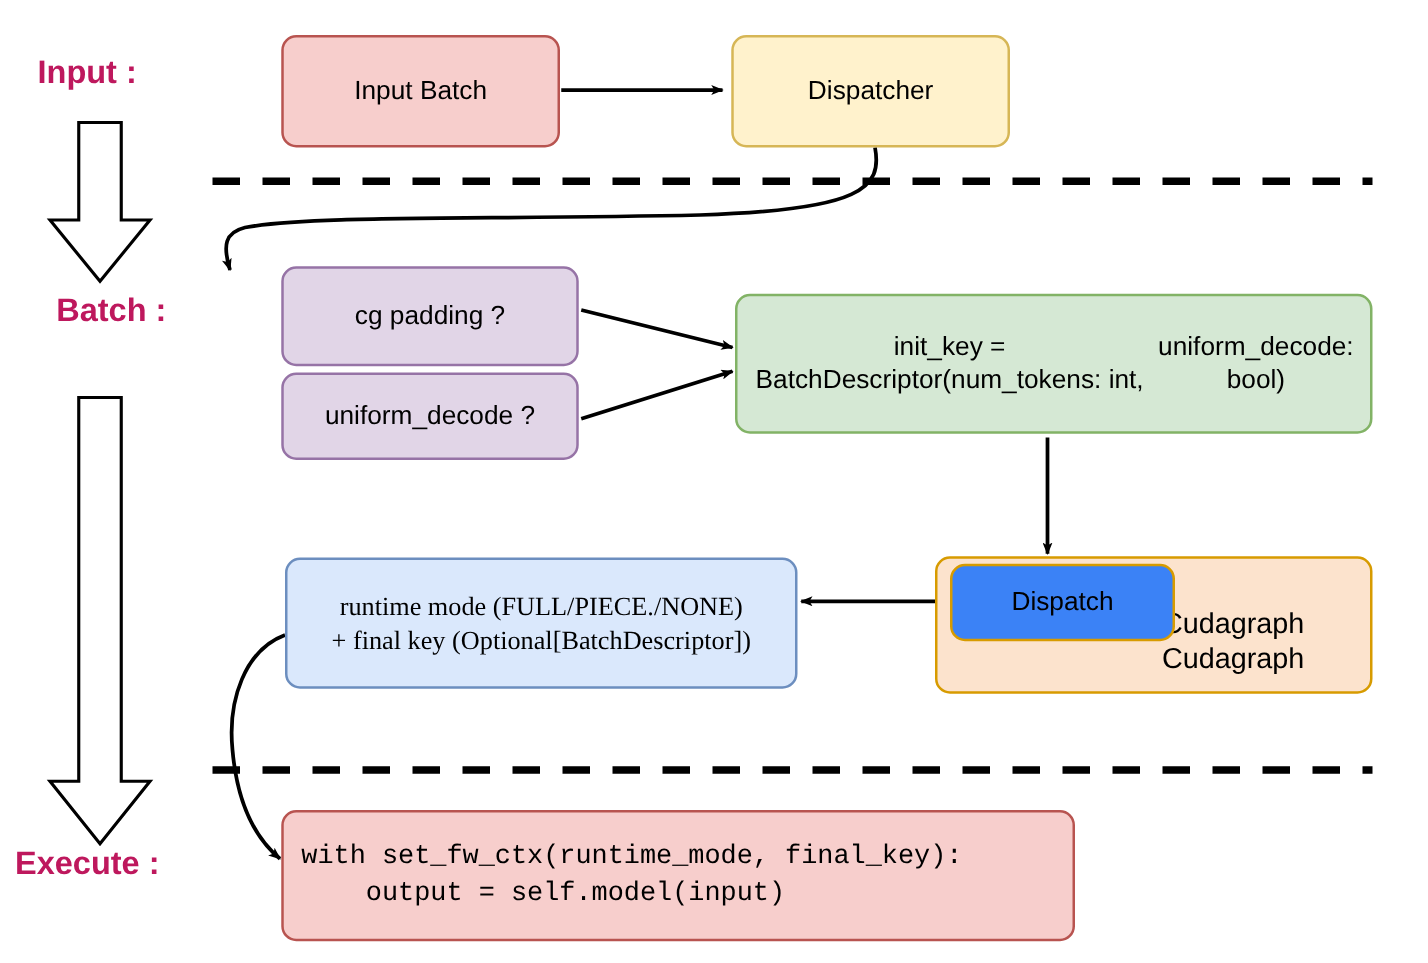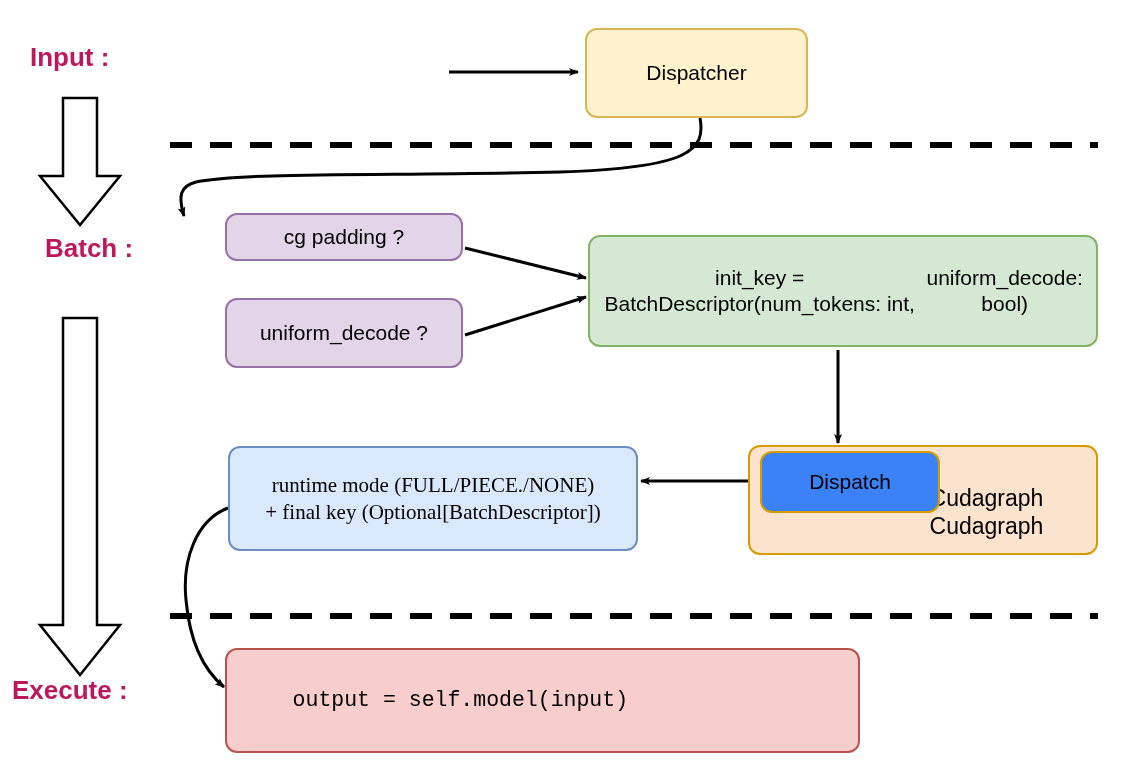--- a/index.html
+++ b/index.html
@@ -97,26 +97,29 @@
 
     <line x1="762" y1="481" x2="641" y2="481" stroke="#000000" stroke-width="3" marker-end="url(#arrowhead)"></line>
 
     <path d="M 228,508 C 196,520 182,560 186,600 C 190,645 206,672 224,687" fill="none" stroke="#000000" stroke-width="3" marker-end="url(#arrowhead)"></path>
   </svg>
 
   <div class="stage-label" style="left:30px; top:42px;">Input :</div>
   <div class="stage-label" style="left:45px; top:233px;">Batch :</div>
   <div class="stage-label" style="left:12px; top:675px;">Execute :</div>
 
+  <div class="node node-pink" style="left:225px; top:28px; width:223px; height:90px;">
+    <span>Input Batch</span>
+  </div>
 
   <div class="node node-yellow" style="left:585px; top:28px; width:223px; height:90px;">
     <span>Dispatcher</span>
   </div>
 
-  <div class="node node-purple" style="left:225px; top:213px; width:238px; height:48px;">
+  <div class="node node-purple" style="left:225px; top:213px; width:238px; height:80px;">
     <span>cg padding ?</span>
   </div>
 
   <div class="node node-purple" style="left:225px; top:298px; width:238px; height:70px;align-items:center;">
     <span>uniform_decode ?</span>
   </div>
 
   <div class="node node-green" style="left:588px; top:235px; width:510px; height:112px; flex-direction:row;">
     <span>init_key = BatchDescriptor(num_tokens: int,</span>
     <span>uniform_decode: bool)</span>
@@ -130,16 +133,17 @@
   <div class="node node-orange-inner" style="left:760px; top:451px; width:180px; height:62px;">
     <span>Dispatch</span>
   </div>
 
   <div class="node node-blue" style="left:228px; top:446px; width:410px; height:105px; flex-direction:column;">
     <span>runtime mode (FULL/PIECE./NONE)</span>
     <span>+ final key (Optional[BatchDescriptor])</span>
   </div>
 
   <div class="node node-pink code" style="left:225px; top:648px; width:635px; height:105px; flex-direction:column; align-items:flex-start; justify-content:center;">
+    <span>with set_fw_ctx(runtime_mode, final_key):</span>
     <span>    output = self.model(input)</span>
   </div>
 
 </div>
 
 </body></html>

